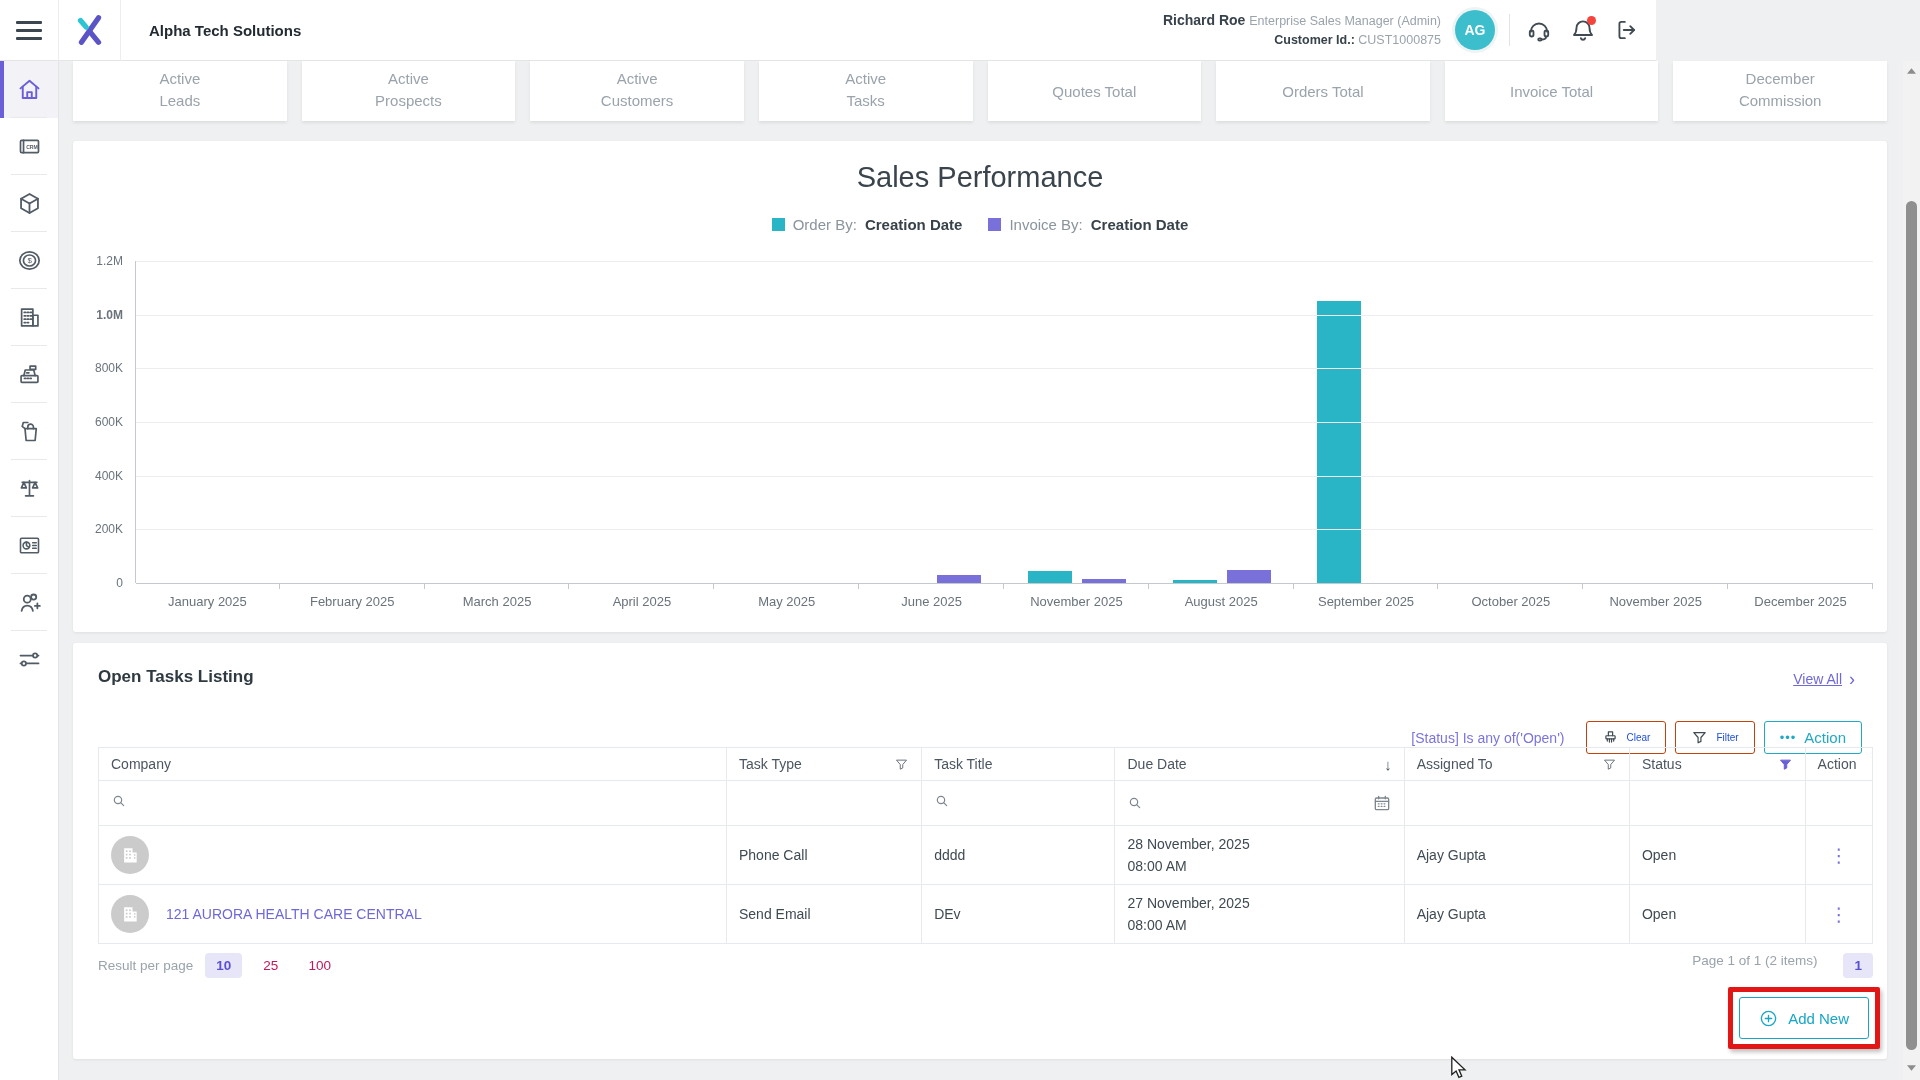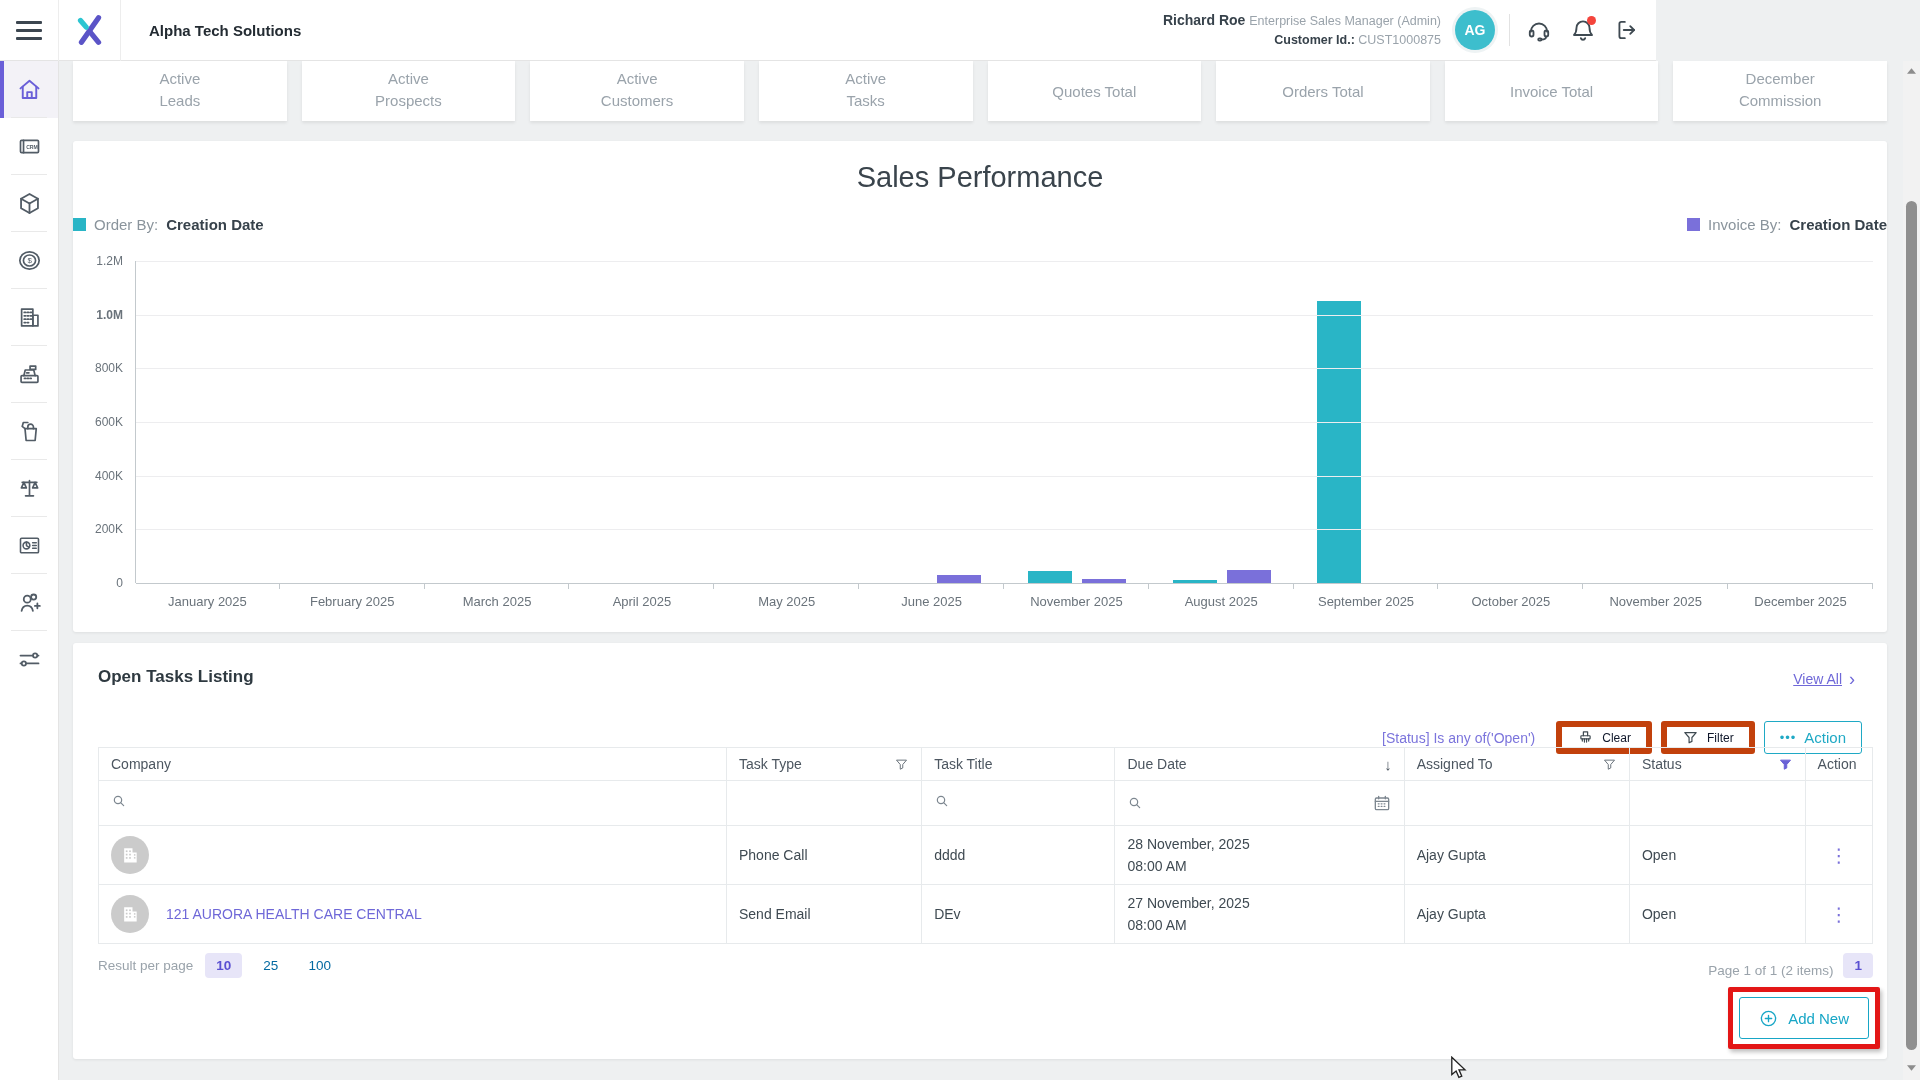--- a/index.html
+++ b/index.html
@@ -42,21 +42,21 @@
   .sb-thumb { position:absolute; left:3px; width:11px; top:140px; bottom:30px; background:#8f8f8f; border-radius:6px; }
 
   
   .cards-row { position:absolute; left:73px; top:61px; width:1814px; height:60px; display:flex; gap:15px; }
   .card { flex:1; background:#fff; box-shadow:0 2px 3px rgba(0,0,0,.08); display:flex; justify-content:center; padding-top:7px; }
   .card-label { font-size:15px; color:#9aa3ab; text-align:center; white-space:pre-line; line-height:1.45; }
 
   
   .chart-panel { position:absolute; left:73px; top:141px; width:1814px; height:491px; background:#fff; border-radius:3px; box-shadow:0 1px 3px rgba(0,0,0,.07); }
   .chart-title { position:absolute; top:20px; left:0; right:0; text-align:center; font-size:29px; font-weight:500; color:#3a444c; }
-  .chart-legend { position:absolute; top:75px; left:0; right:0; display:flex; justify-content:space-between; gap:26px; align-items:center; }
+  .chart-legend { position:absolute; top:75px; left:0; right:0; display:flex; justify-content:center; gap:26px; align-items:center; }
   .legend-item { display:flex; align-items:center; gap:8px; font-size:15px; }
   .legend-swatch { width:13px; height:13px; }
   .legend-label { color:#8a949c; }
   .legend-value { color:#37424b; font-weight:600; }
   .plot-wrap { position:absolute; left:62px; right:14px; top:120px; height:322px; }
   .plot { position:absolute; inset:0; border-left:1px solid #c3c9cd; }
   .gridline { position:absolute; left:0; right:0; height:1px; background:#ededef; }
   .gridline.axis { background:#c3c9cd; }
   .ylabels { position:absolute; left:-60px; top:0; bottom:0; width:54px; }
   .ytick { position:absolute; right:6px; transform:translateY(-50%); font-size:12px; color:#6a737b; }
@@ -69,21 +69,21 @@
   .xlabel { flex:1; text-align:center; font-size:13px; color:#6a737b; }
 
   
   .tasks-panel { position:absolute; left:73px; top:643px; width:1814px; height:416px; background:#fff; border-radius:3px; box-shadow:0 1px 3px rgba(0,0,0,.07); }
   .tasks-heading { position:absolute; left:25px; top:24px; font-size:17px; font-weight:700; color:#2e3940; }
   .view-all { position:absolute; right:32px; top:28px; font-size:14px; color:#6f68d8; display:flex; align-items:center; gap:7px; cursor:pointer; }
   .view-all .va-text { text-decoration:underline; }
   .va-chev { font-size:18px; line-height:12px; }
   .filter-row { position:absolute; right:25px; top:58px; display:flex; align-items:center; gap:9px;margin-top:20px; }
   .filter-chip { color:#7b74dc; font-size:14px; margin-right:12px; }
-  .btn { height:33px; background:#fff; border:6px solid #c2410c; border-radius:3px; display:flex; align-items:center; gap:8px; padding:0 15px; font-size:12px; color:#0f172a; cursor:pointer; }
+  .btn { height:33px; background:#fff; border:1px solid #c2410c; border-radius:3px; display:flex; align-items:center; gap:8px; padding:0 15px; font-size:10px; color:#1d4ed8; cursor:pointer; }
   .btn svg { stroke:#3f4a52; }
   .btn-action { border:1px solid #1fa9c5; color:#1fa9c5; font-size:15px; }
   .action-dots { color:#1fa9c5; font-size:13px; letter-spacing:1px; }
 
   
   .task-table { position:absolute; left:25px; top:104px; width:1775px; border-collapse:collapse; table-layout:fixed; }
   .task-table th, .task-table td { border:1px solid #e7eaec; font-weight:400; }
   .task-table th { height:33px; text-align:left; padding:0 12px; font-size:14px; color:#4c5660; }
   .th-inner { display:flex; align-items:center; justify-content:space-between; }
   .funnel-outline { stroke:#6a737b; fill:none; }
@@ -94,23 +94,23 @@
   .data-row td { height:59px; padding:0 12px; font-size:14px; color:#3f4a52; vertical-align:middle; }
   .company-cell { display:flex; align-items:center; gap:17px; }
   .company-avatar { width:38px; height:38px; border-radius:50%; background:#cbcbcb; display:flex; align-items:center; justify-content:center; flex:none; }
   .company-link { color:#6f68d8; font-size:14px; cursor:pointer; }
   .due-date { line-height:1.6; }
   .kebab { color:#7a70da; font-size:19px; text-align:center; cursor:pointer; line-height:13px; }
 
   
   .table-footer { position:absolute; left:25px; right:14px; top:310px; display:flex; justify-content:space-between; align-items:center; }
   .rpp { display:flex; align-items:center; gap:12px; font-size:13.5px; color:#9aa3ab; }
-  .rpp-opt { color:#0369a1; padding:5px 9px; cursor:pointer; }
+  .rpp-opt { color:#be185d; padding:5px 9px; cursor:pointer; }
   .rpp-opt.selected { background:#e7e5f8; color:#5a50d2; font-weight:700; border-radius:4px; padding:5px 11px; }
-  .page-area { display:flex; align-items:flex-end; gap:10px; font-size:13.5px; color:#9aa3ab; }
+  .page-area { display:flex; align-items:flex-start; gap:26px; font-size:13.5px; color:#9aa3ab; }
   .page-badge { background:#e7e5f8; color:#5a50d2; font-weight:700; border-radius:4px; padding:5px 11px; cursor:pointer; }
 
   
   .red-annotation { position:absolute; right:7px; top:344px; border:5px solid #e31616; border-radius:2px; padding:5px 6px; box-shadow:2px 3px 4px rgba(0,0,0,.25); background:#fff; }
   .btn-add-new { height:42px; background:#fff; border:1.5px solid #17a6c6; border-radius:3px; color:#17a6c6; font-size:15px; display:flex; align-items:center; gap:10px; padding:0 19px; cursor:pointer; }
   .btn-add-new svg { stroke:#17a6c6; }
 
   
   .cursor { position:absolute; left:1448px; top:1056px; z-index:60; }
 </style>

